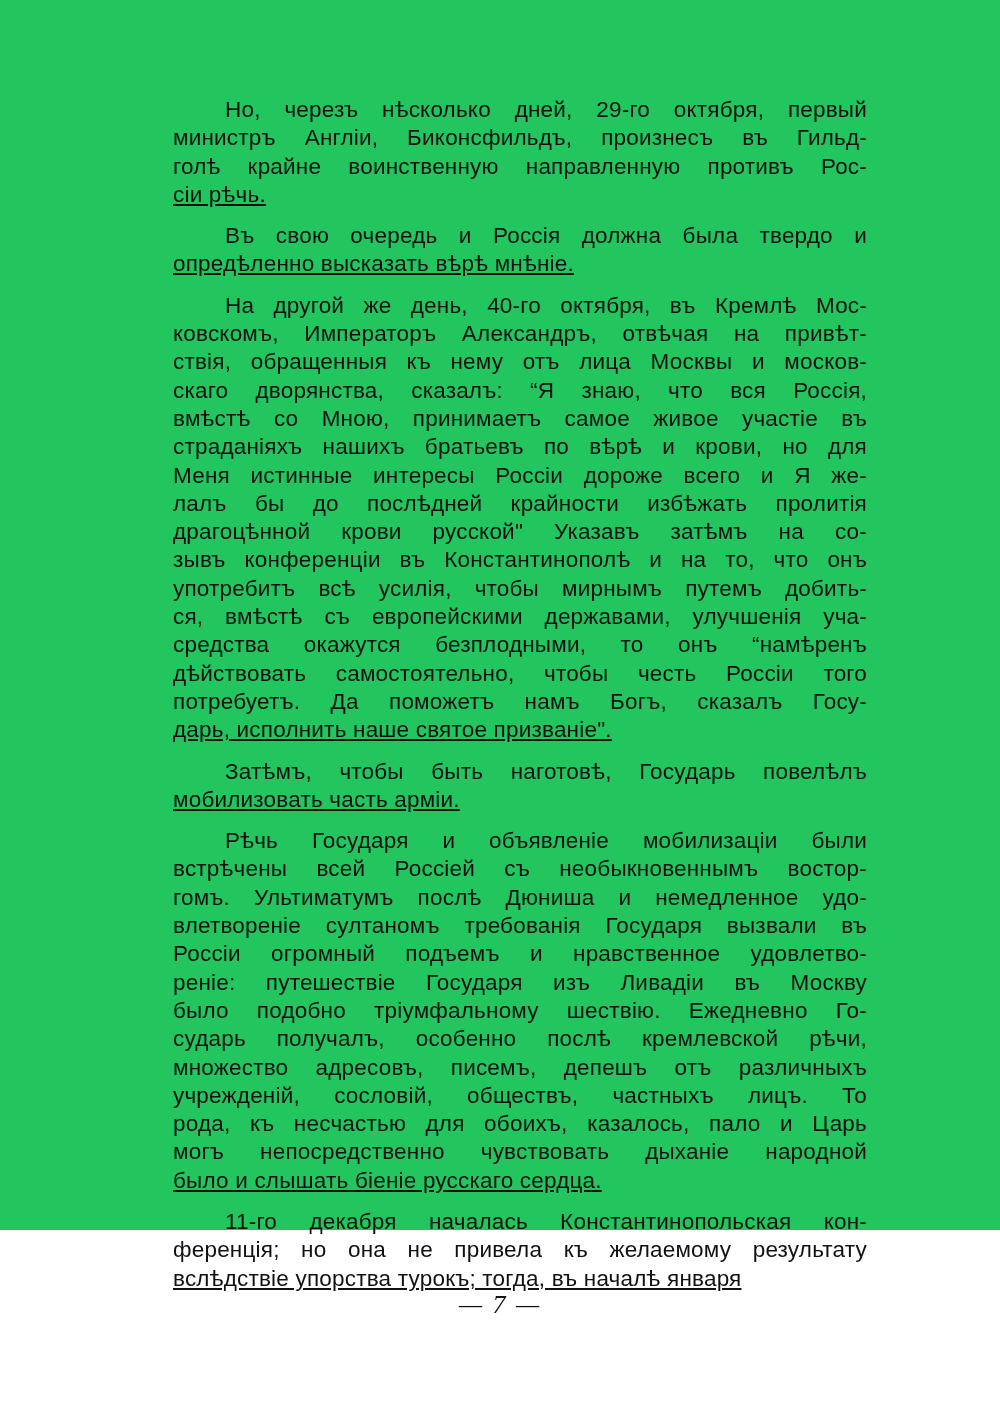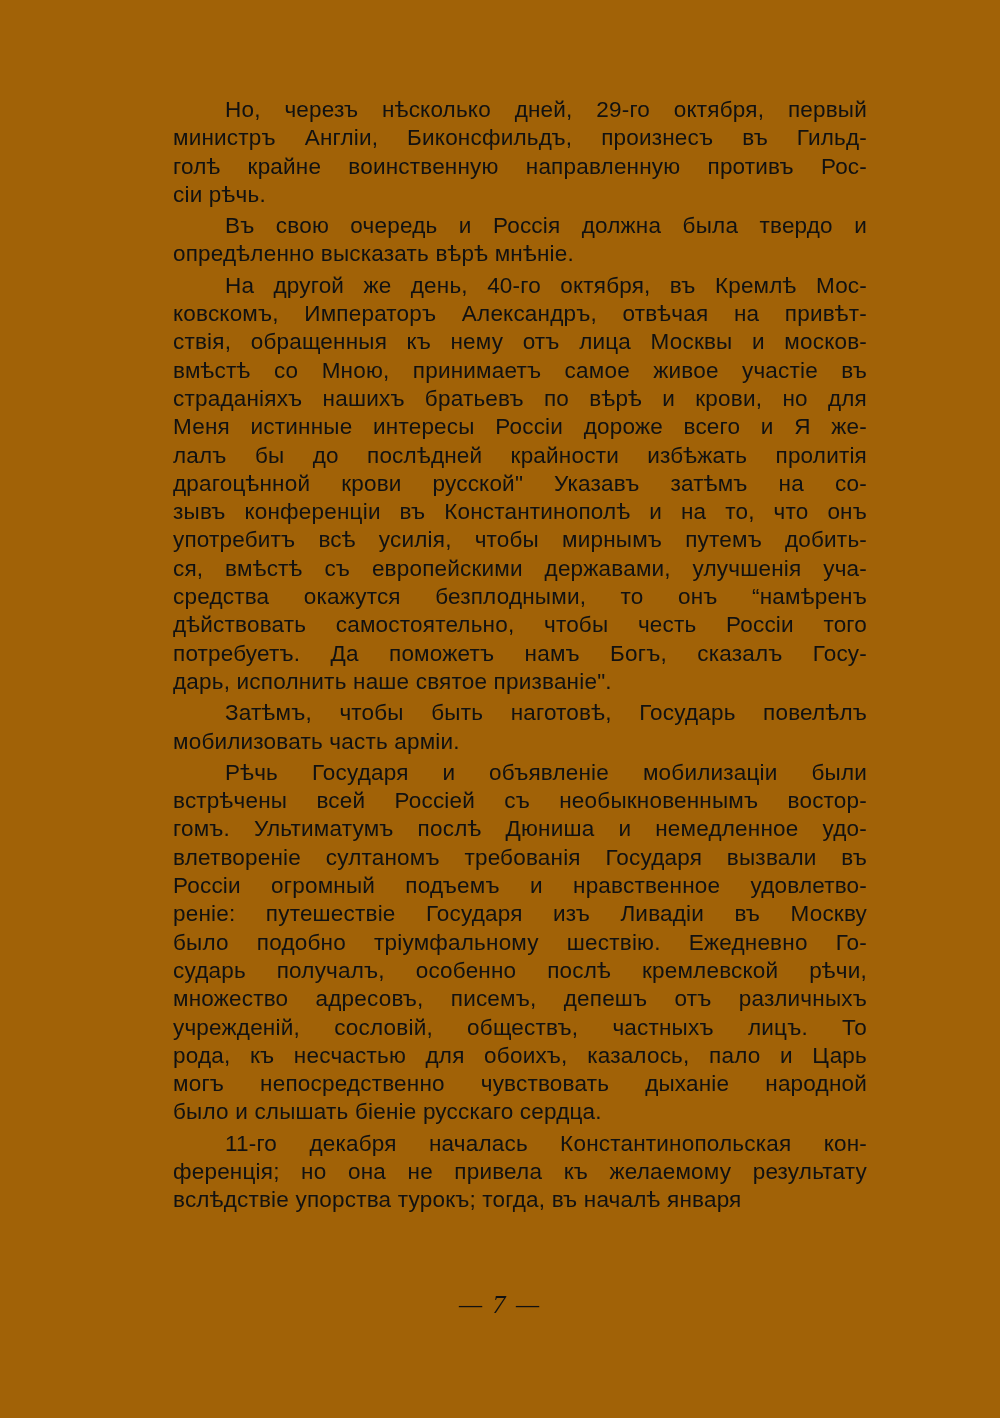--- a/index.html
+++ b/index.html
@@ -1,40 +1,40 @@
 <!DOCTYPE html>
 <html><head>
 <meta charset="utf-8">
 <style>
   html, body { margin: 0; padding: 0; background: #ffffff; }
   body { width: 1000px; height: 1418px; position: relative; overflow: hidden; }
   .page {
-    position: absolute; left: 0; top: 0; width: 1000px; height: 1418px;
-    background: #a16207;
+    position: absolute; left: 0; top: 0; width: 1000px; height: 1230px;
+    background: #22c55e;
   }
   .text-block {
     position: absolute; left: 173px; top: 96px; width: 694px;
     font-family: "Liberation Sans Narrow", "Liberation Sans", sans-serif;
     color: #111111;
   }
   .para { margin: 0; }
   .line {
     display: block;
     height: 28.3px;
     line-height: 28.3px;
     font-size: 22.5px;
     white-space: nowrap;
     text-align: justify;
     text-align-last: justify;
     letter-spacing: 0.2px;
     transform-origin: left center;
   }
   .line.indent { padding-left: 52px; }
-  .line.last { text-align-last: left; }
-  .para + .para { margin-top: 3px; }
+  .line.last { text-align-last: left; text-decoration: underline; }
+  .para + .para { margin-top: 13px; }
   .page-number {
     position: absolute; left: 0; width: 1000px; top: 1290px;
     text-align: center;
     font-family: "Liberation Serif", serif;
     font-style: italic;
     font-size: 26px;
     color: #111111;
     letter-spacing: 2px;
   }
 </style>
@@ -50,20 +50,21 @@
         <span class="line last">сіи рѣчь.</span>
       </div>
       <div class="para">
         <span class="line indent">Въ свою очередь и Россія должна была твердо и</span>
         <span class="line last">опредѣленно высказать вѣрѣ мнѣніе.</span>
       </div>
       <div class="para">
         <span class="line indent">На другой же день, 40-го октября, въ Кремлѣ Мос-</span>
         <span class="line">ковскомъ, Императоръ Александръ, отвѣчая на привѣт-</span>
         <span class="line">ствія, обращенныя къ нему отъ лица Москвы и москов-</span>
+        <span class="line">скаго дворянства, сказалъ:  “Я знаю, что вся Россія,</span>
         <span class="line">вмѣстѣ со Мною, принимаетъ самое живое участіе въ</span>
         <span class="line">страданіяхъ нашихъ братьевъ по вѣрѣ и крови, но для</span>
         <span class="line">Меня истинные интересы Россіи дороже всего и Я же-</span>
         <span class="line">лалъ бы до послѣдней крайности избѣжать пролитія</span>
         <span class="line">драгоцѣнной крови русской"  Указавъ затѣмъ на со-</span>
         <span class="line">зывъ конференціи въ Константинополѣ и на то, что онъ</span>
         <span class="line">употребитъ всѣ усилія, чтобы мирнымъ путемъ добить-</span>
         <span class="line">ся, вмѣстѣ съ европейскими державами, улучшенія уча-</span>
         <span class="line">средства окажутся безплодными,  то онъ “намѣренъ</span>
         <span class="line">дѣйствовать самостоятельно, чтобы честь Россіи того</span>

